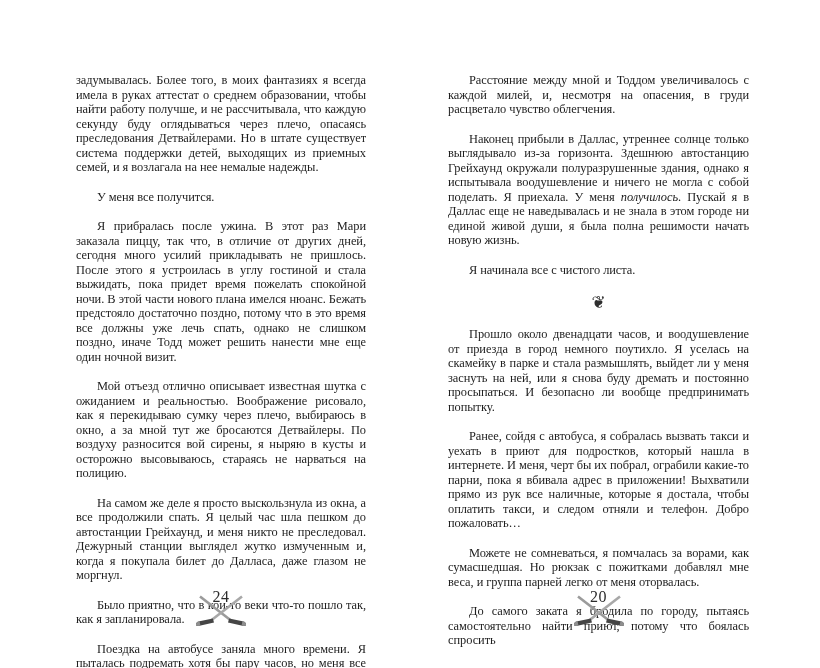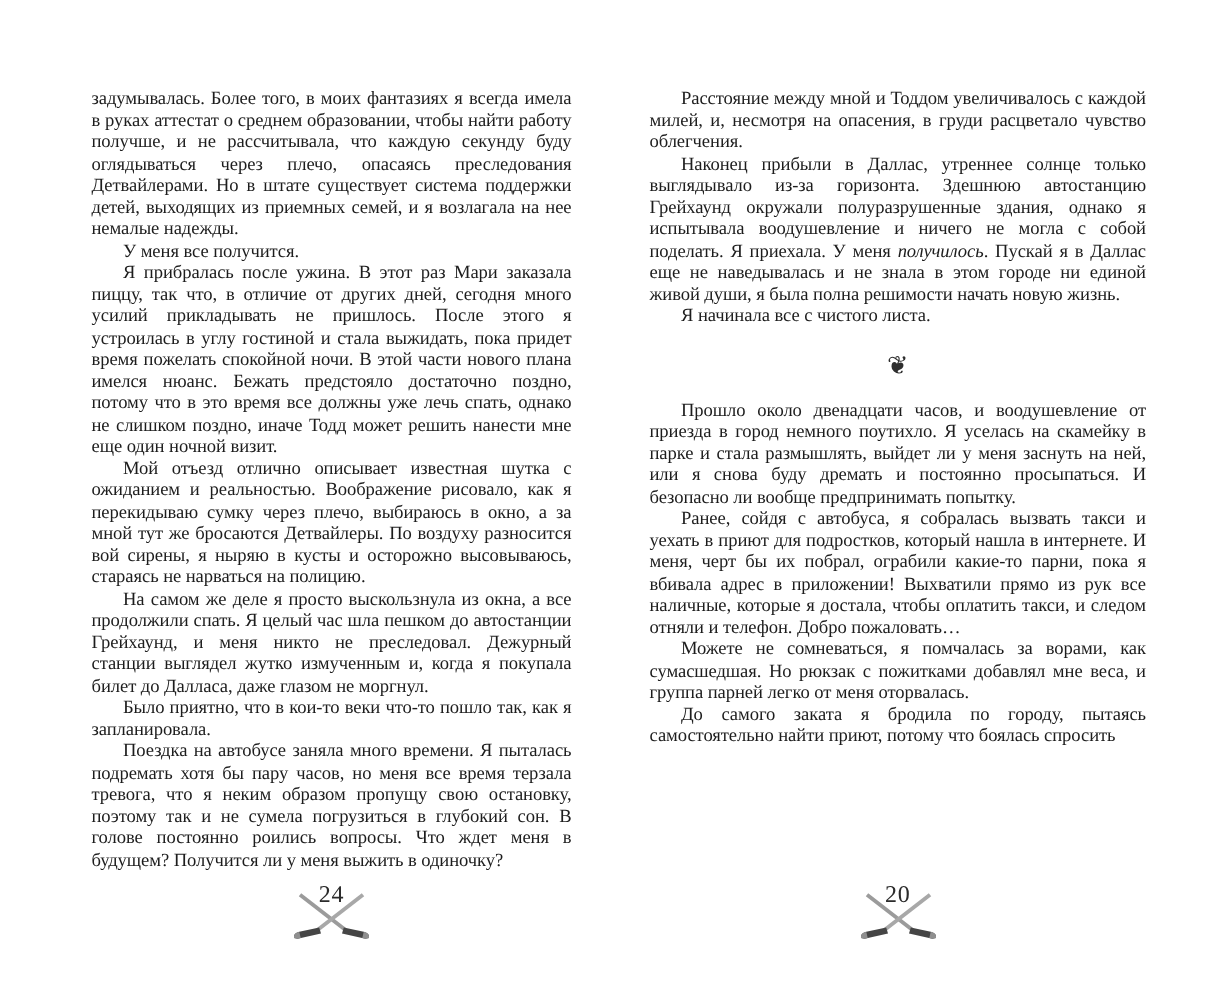--- a/index.html
+++ b/index.html
@@ -15,21 +15,21 @@
   .page-col {
     position: absolute;
     top: 58px;
     text-align: justify;
     font-size: 12.4px;
     line-height: 14.5px;
     letter-spacing: -0.05px;
   }
   .page-col.left  { left: 61px;  width: 320px; }
   .page-col.right { left: 433px; width: 331px; }
-  .page-col p { margin: 0; padding: 0; }
+  .page-col p { margin: 15px; padding: 0; }
   .page-col p.indent { text-indent: 21px; }
   .page-col em { font-style: italic; }
   .separator {
     text-align: center;
     margin: 17px 0 13px 0;
     font-size: 17px;
     line-height: 18px;
     color: #2e2e2e;
     text-indent: 0;
   }

